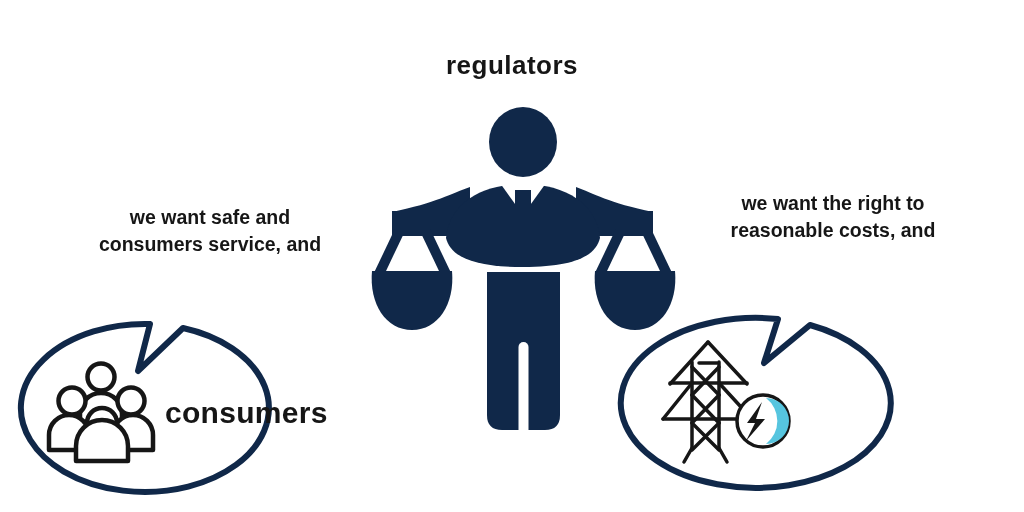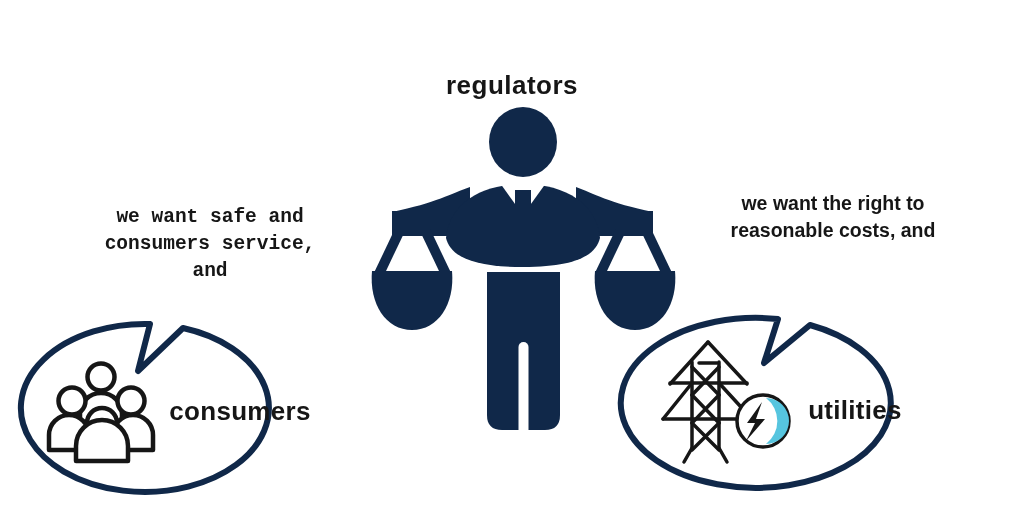--- a/index.html
+++ b/index.html
@@ -10,26 +10,26 @@
   .stage svg{position:absolute;inset:0;display:block;}
   .navy-fill{fill:var(--navy,#102849);}
   .white-fill{fill:#fff;}
   .bubble{fill:#fff;stroke:var(--navy,#102849);stroke-width:6;stroke-linejoin:round;}
   .string{stroke:var(--navy,#102849);stroke-width:10;fill:none;}
   .outline{stroke:var(--ink,#161616);stroke-width:4.5;fill:#fff;stroke-linejoin:round;}
   .tower{stroke:var(--ink,#161616);stroke-width:3.5;fill:none;stroke-linecap:round;stroke-linejoin:round;}
   .cyan-fill{fill:var(--cyan,#56C5DF);}
   .ink-fill{fill:var(--ink,#161616);}
   .txt{position:absolute;color:var(--ink,#161616);font-weight:bold;text-align:center;}
-  .title{left:0;right:0;top:50px;font-size:26px;letter-spacing:.5px;margin-top:20px;}
+  .title{left:0;right:0;top:50px;font-size:26px;letter-spacing:.5px;}
   .bubble-text{font-size:19.5px;line-height:27px;}
-  .bubble-text.left{left:95px;top:204px;width:230px;font-family:Liberation Mono, monospace;}
+  .bubble-text.left{left:95px;top:204px;width:230px;}
   .bubble-text.right{left:712px;top:190px;width:242px;}
   .bubble-text span{display:block;}
-  .label{font-size:26px;letter-spacing:.3px;}
+  .label{font-size:30px;letter-spacing:.3px;}
   .label.consumers{left:165px;top:396px;width:150px;}
   .label.utilities{left:795px;top:395px;width:120px;}
 </style>
 </head>
 <body>
 
 <div class="stage">
 
   <svg viewBox="0 0 1024 512">
 
@@ -113,14 +113,13 @@
     <span>we want safe and</span>
     <span>consumers service, and</span>
   </div>
 
   <div class="txt bubble-text right">
     <span>we want the right to</span>
     <span>reasonable costs, and</span>
   </div>
 
   <div class="txt label consumers">consumers</div>
-  <div class="txt label utilities">utilities</div>
 </div>
 
 </body></html>

